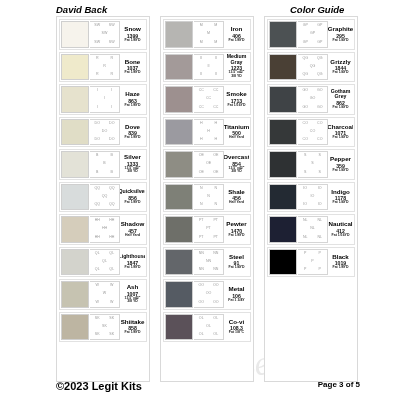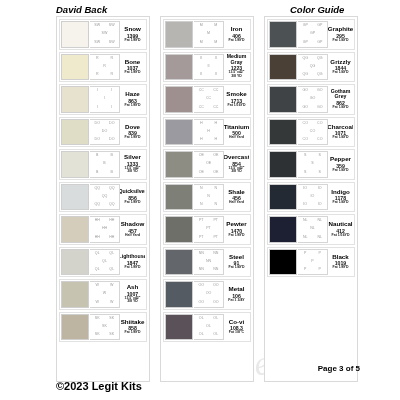--- a/index.html
+++ b/index.html
@@ -122,21 +122,21 @@
     color:#222;
     white-space:pre-line;
   }
 
   
   .footer-left{
     position:absolute;left:56px;top:380px;
     font-weight:bold;font-size:11px;color:#000;
   }
   .footer-right{
-    position:absolute;right:40px;top:364px;
+    position:absolute;right:40px;top:380px;
     font-weight:bold;font-size:8px;color:#000;
   }
 </style>
 </head>
 <body>
 
 <div class="page">
 
   <div class="watermark">Legit</div>
 

